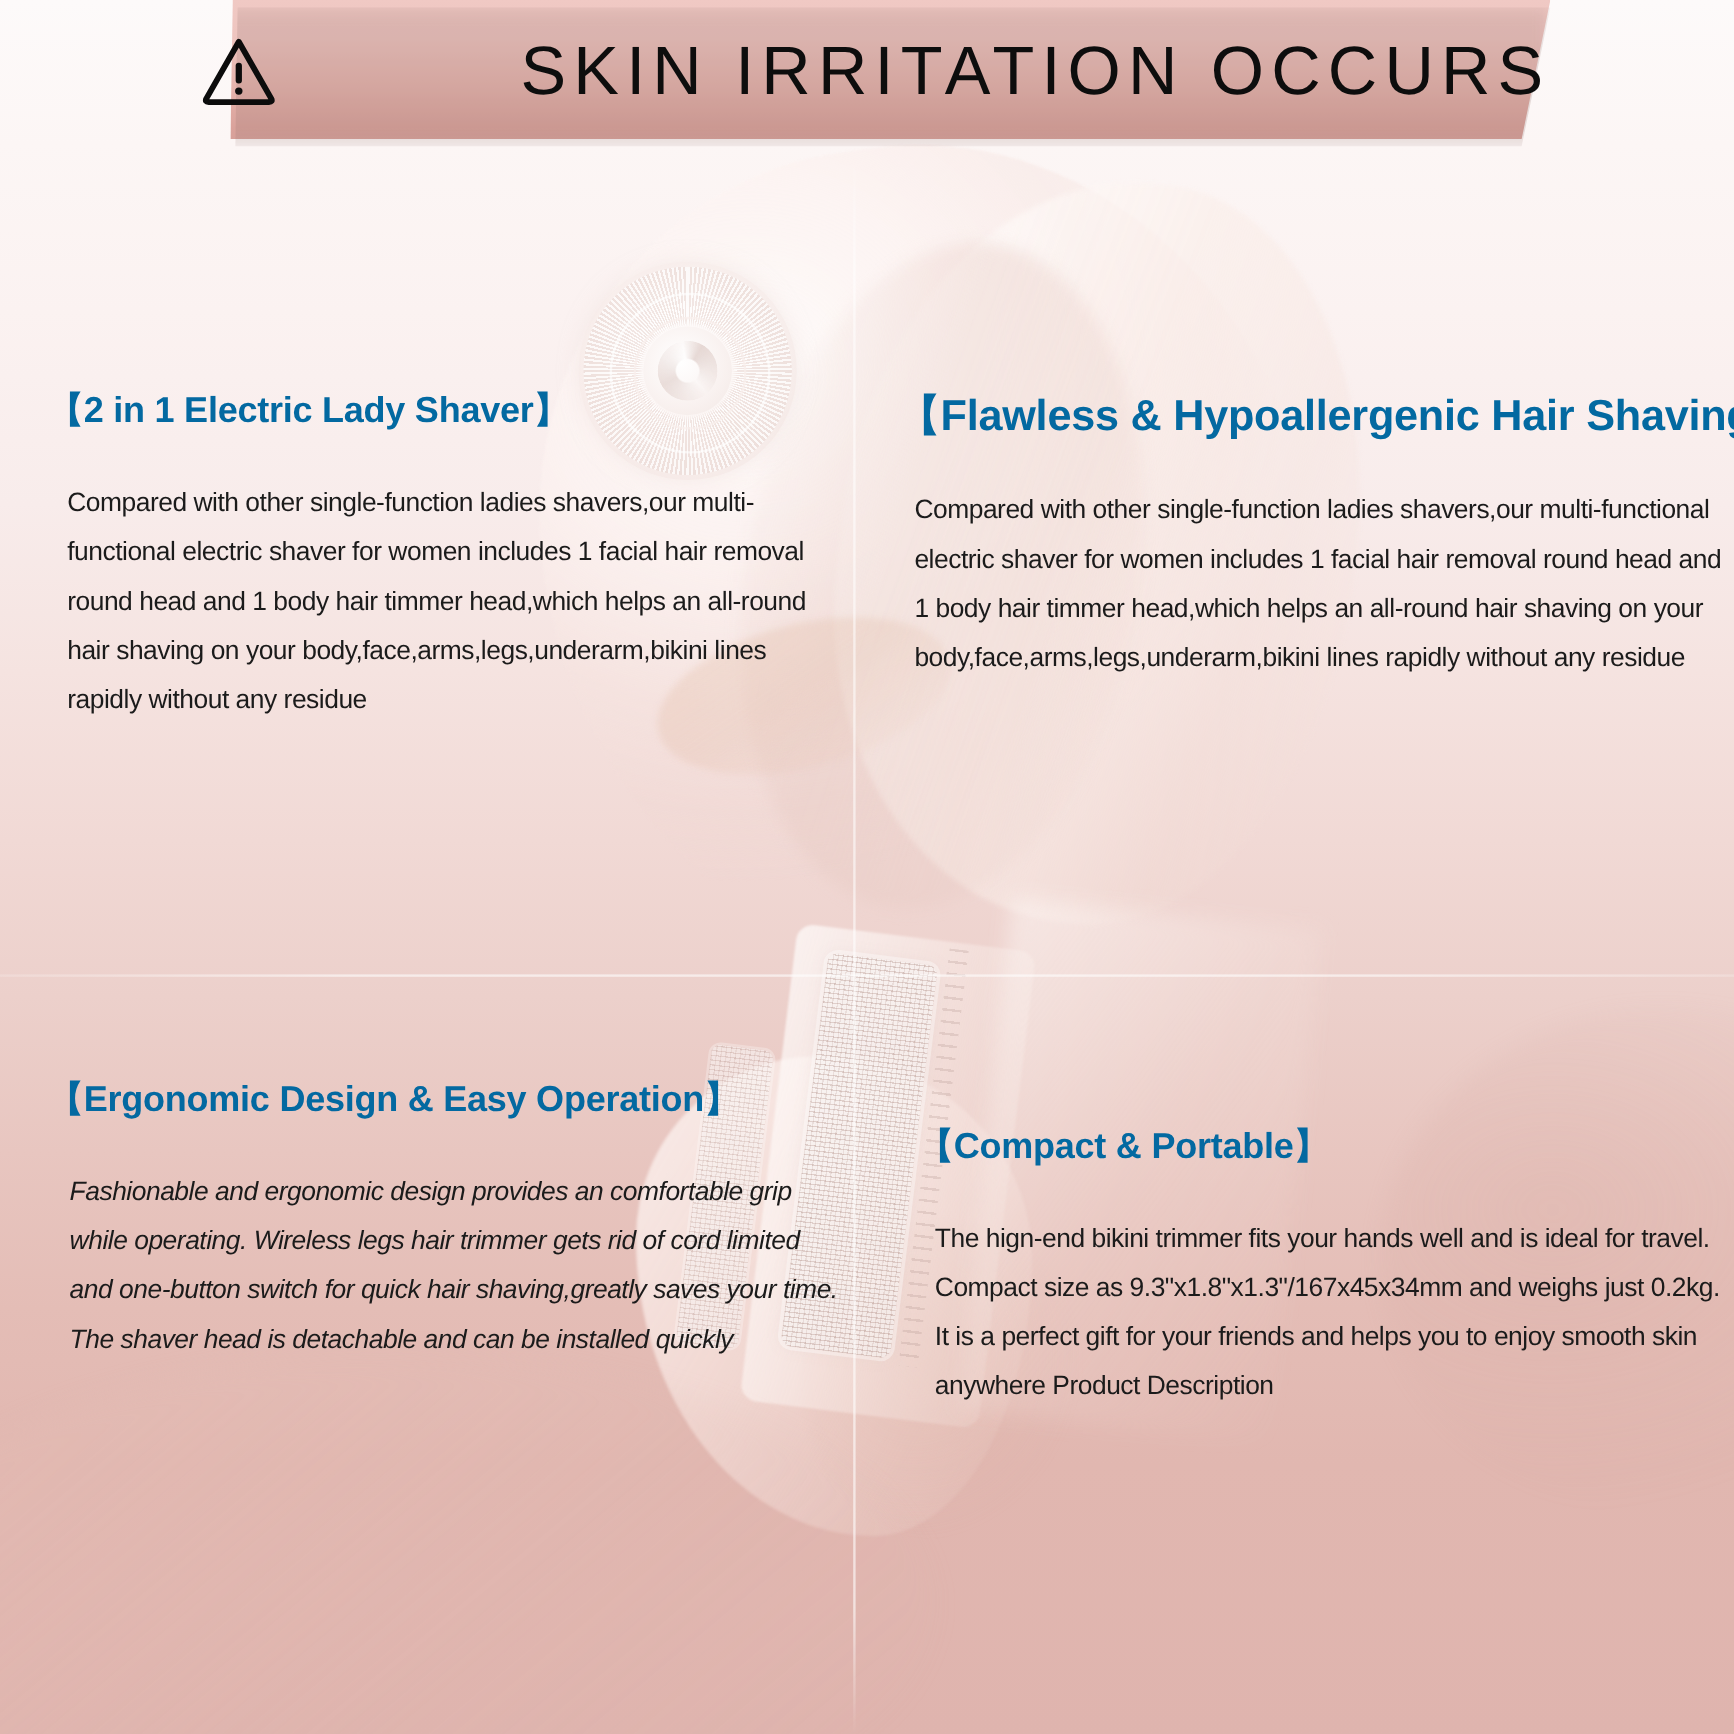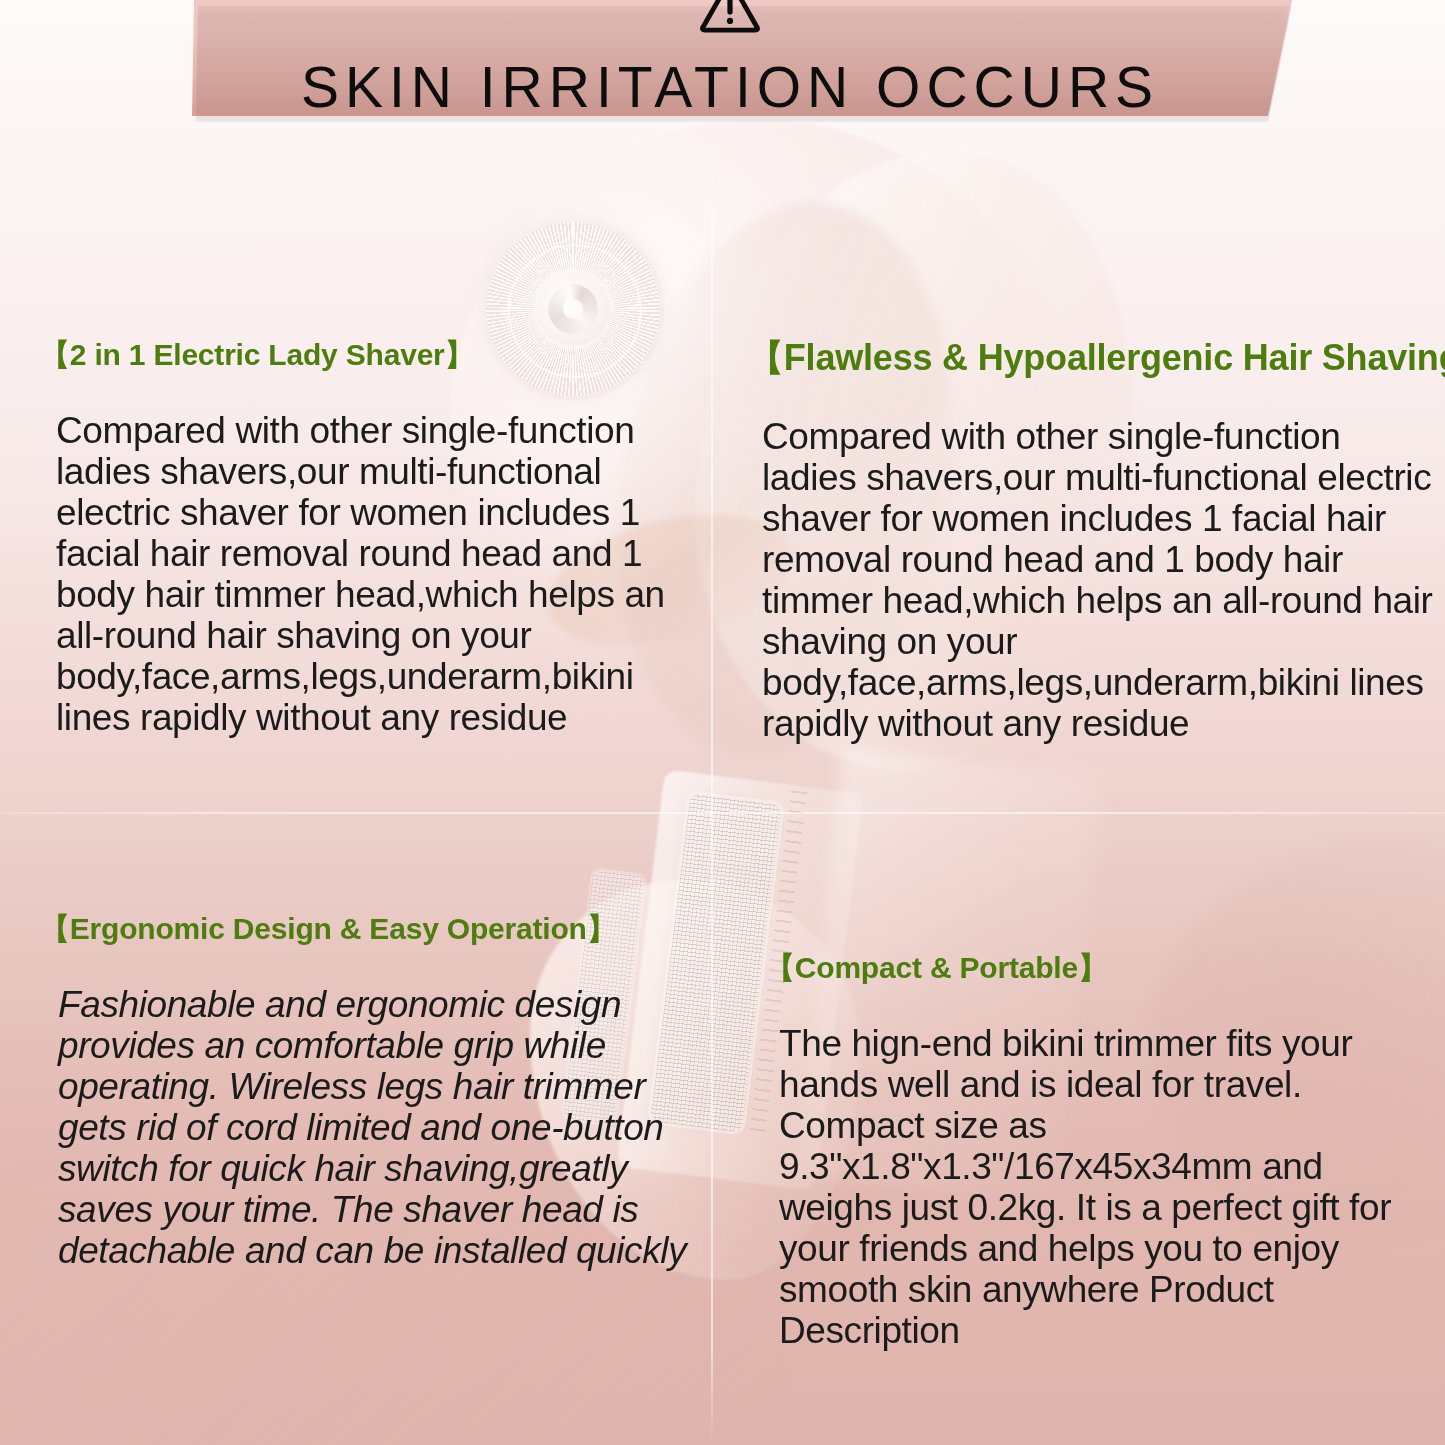--- a/index.html
+++ b/index.html
@@ -367,24 +367,23 @@
     z-index: 1;
   }
   .banner-inner {
     position: absolute;
     left: 168px;
     top: 0;
     width: 1124px;
     height: 116px;
     display: flex;
     align-items: center;
-    justify-content: flex-end;
+    justify-content: space-between;
     gap: 24px;
     z-index: 3;
-    flex-direction: column;
   }
   .warn-icon {
     display: block;
     width: 62px;
     height: 58px;
     margin-top: 2px;
     flex: 0 0 auto;
   }
   .banner-title {
     font-size: 57px;
@@ -405,29 +404,29 @@
   }
   .cell { position: absolute; }
   .cell-tl { left: 40px;  top: 322px; width: 660px; }
   .cell-tr { left: 748px; top: 322px; width: 690px; }
   .cell-bl { left: 40px;  top: 896px; width: 660px; }
   .cell-br { left: 765px; top: 935px; width: 670px; }
 
   .cell-heading {
     font-size: 30px;
     font-weight: 700;
-    color: #4d7c0f;
+    color: #0369a1;
     letter-spacing: -0.2px;
     line-height: 1.12;
-    margin: 16px 0 38px 0;
+    margin: 4px 0 38px 0;
     white-space: nowrap;
   }
   .cell-tr .cell-heading { font-size: 36px; }
   .cell-body {
-    font-size: 37px;
+    font-size: 22px;
     font-weight: 400;
     color: #1b1b1b;
     line-height: 41px;
     letter-spacing: -0.4px;
     margin: 0;
     padding-left: 16px;
   }
   .cell-tl .cell-heading,
   .cell-bl .cell-heading { margin-left: 0; }
   .cell-tr .cell-body,

